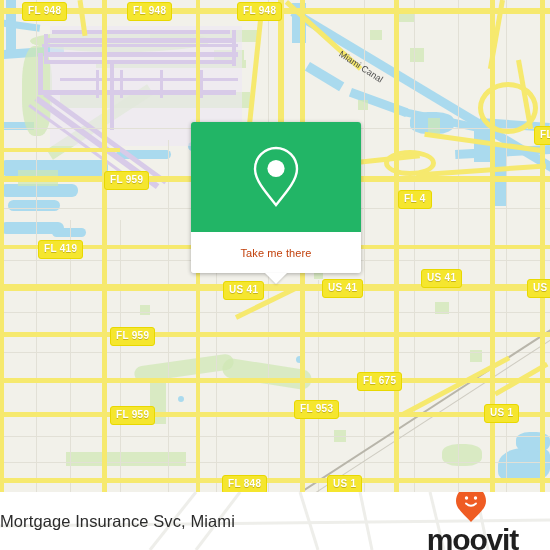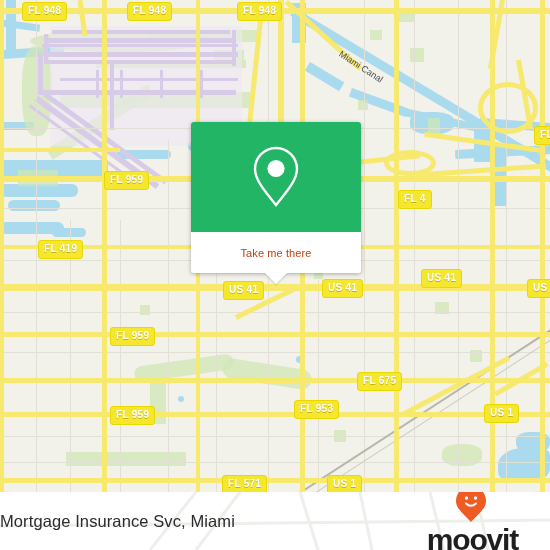--- a/index.html
+++ b/index.html
@@ -301,21 +301,21 @@
         <div class="shield" style="left: 38px; top: 240px;">FL 419</div>
         <div class="shield" style="left: 223px; top: 281px;">US 41</div>
         <div class="shield" style="left: 322px; top: 279px;">US 41</div>
         <div class="shield" style="left: 421px; top: 269px;">US 41</div>
         <div class="shield" style="left: 527px; top: 279px;">US 4</div>
         <div class="shield" style="left: 110px; top: 327px;">FL 959</div>
         <div class="shield" style="left: 357px; top: 372px;">FL 675</div>
         <div class="shield" style="left: 110px; top: 406px;">FL 959</div>
         <div class="shield" style="left: 257px; top: 400px; margin-left: 37px;">FL 953</div>
         <div class="shield" style="left: 484px; top: 404px;">US 1</div>
-        <div class="shield" style="left: 222px; top: 475px;">FL 571</div>
+        <div class="shield" style="left: 222px; top: 475px;">FL 848</div>
         <div class="shield" style="left: 327px; top: 475px;">US 1</div>
       </div>
     <div class="layer" id="water-label-layer">
         <div class="canal-label" style="left: 340px; top: 48px; transform: rotate(33deg);">Miami Canal</div>
       </div>
 
   </div>
 
   <div id="card">
     <div id="card-top">

